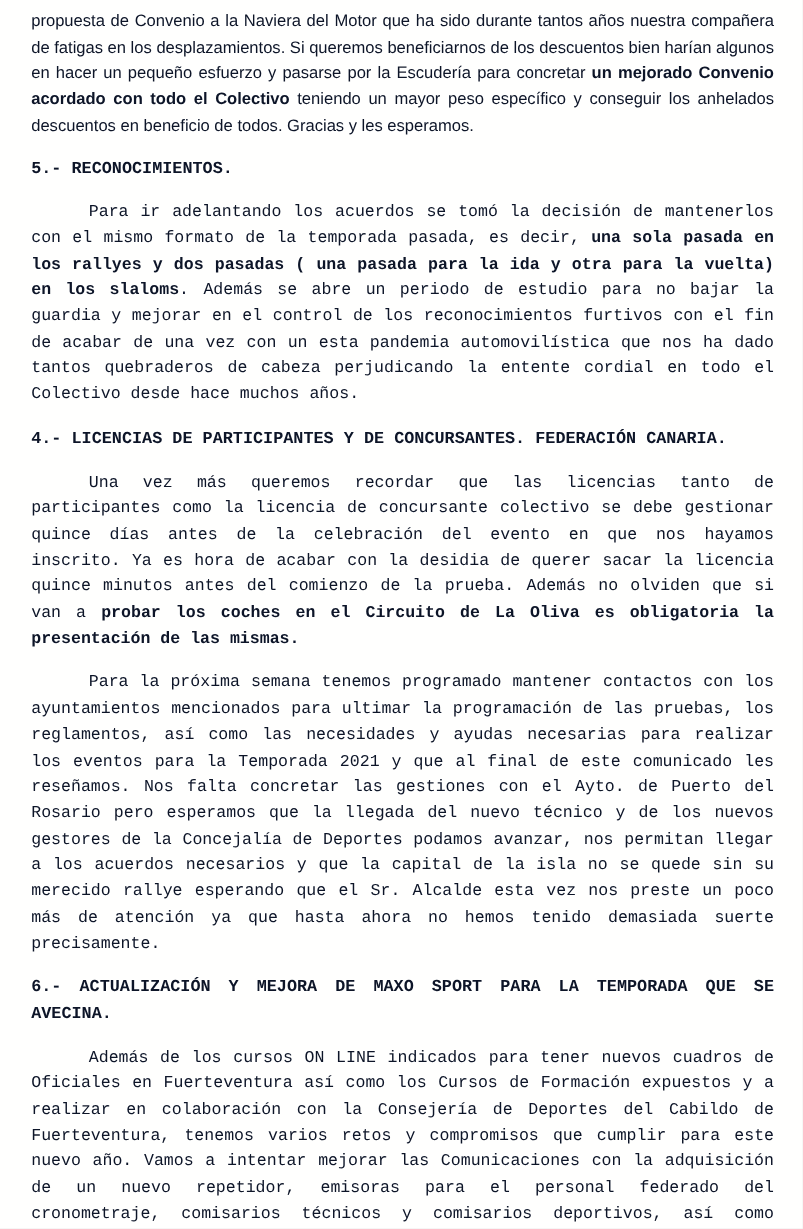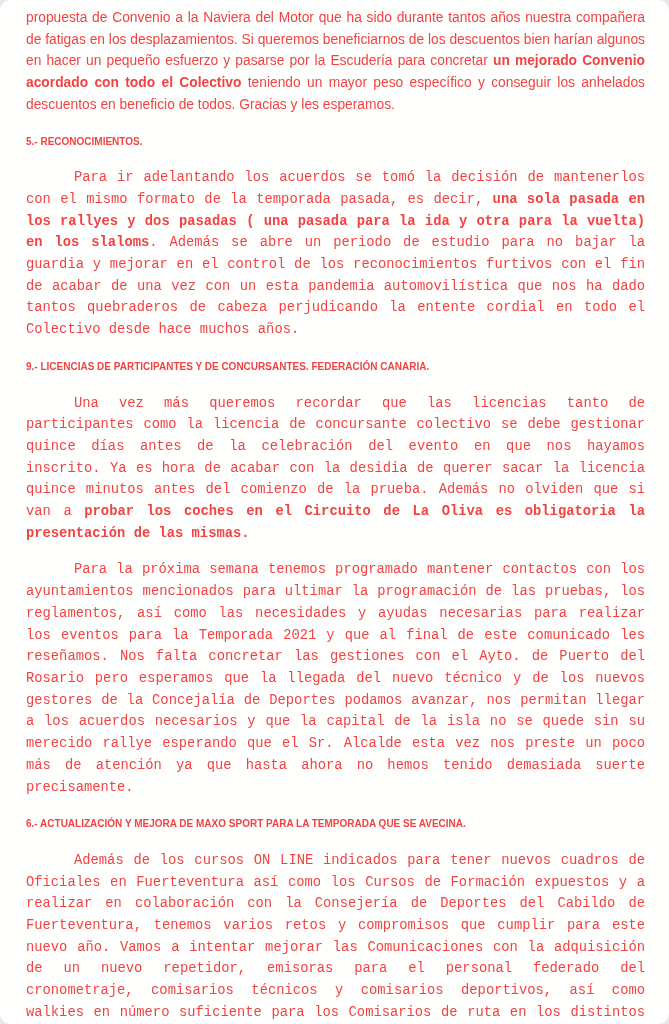--- a/index.html
+++ b/index.html
@@ -28,36 +28,37 @@
   .doc-body p.paragraph {
     margin: 0 0 15px 0;
     font-weight: 400;
   }
   .doc-body p.paragraph.indent {
     text-indent: 48px;
     font-family: Liberation Mono, monospace;
   }
   .doc-body h2.heading {
     margin: 0 0 15px 0;
-    font-size: 10px;
+    font-size: 14px;
     line-height: 21.7px;
     font-weight: 700;
     text-align: justify;
+    font-family: Liberation Mono, monospace;
   }
   .doc-body b {
     font-weight: 700;
   }
 </style>
 </head>
 <body>
 
-<div class="page" style="background: rgb(253, 253, 252); color: #ef4444; border-radius: 11px;">
+<div class="page" style="background: rgb(253, 253, 252); color: #0f172a;">
   <article class="doc-body">
       <p class="paragraph"><span>propuesta de Convenio a  la Naviera del Motor que ha sido durante tantos años nuestra compañera de fatigas en los desplazamientos. Si queremos beneficiarnos de los descuentos bien harían algunos  en hacer un pequeño esfuerzo  y  pasarse  por la Escudería para concretar </span><b>un mejorado Convenio acordado con todo el Colectivo</b><span> teniendo  un mayor peso específico y conseguir los anhelados descuentos en beneficio de todos. Gracias y les esperamos.</span></p>
       <h2 class="heading"><b>5.- RECONOCIMIENTOS.</b></h2>
       <p class="paragraph indent"><span>Para ir adelantando los acuerdos se tomó la decisión de mantenerlos  con el  mismo formato de la temporada pasada, es decir, </span><b>una sola pasada en los rallyes y dos pasadas ( una pasada para la ida y otra para la vuelta) en los slaloms</b><span>.  Además se abre un  periodo de estudio para no bajar la guardia y mejorar en el control de los reconocimientos furtivos con el fin de acabar de una vez con un esta pandemia automovilística  que nos ha dado tantos quebraderos de cabeza perjudicando la  entente cordial en todo el Colectivo  desde hace muchos años.</span></p>
-      <h2 class="heading"><b>9.- LICENCIAS DE PARTICIPANTES Y DE CONCURSANTES. FEDERACIÓN CANARIA.</b></h2>
+      <h2 class="heading"><b>4.- LICENCIAS DE PARTICIPANTES Y DE CONCURSANTES. FEDERACIÓN CANARIA.</b></h2>
       <p class="paragraph indent"><span>Una vez más queremos recordar que las licencias tanto de participantes como la licencia de concursante colectivo se debe gestionar quince días antes de la celebración del evento en que nos hayamos inscrito.  Ya es hora de acabar con la desidia de querer sacar la licencia quince minutos antes del comienzo de la prueba. Además no olviden que si van a </span><b>probar los coches en el Circuito de La Oliva es obligatoria la presentación de las mismas.</b></p>
       <p class="paragraph indent"><span>Para  la  próxima  semana  tenemos  programado  mantener  contactos  con  los ayuntamientos mencionados para ultimar  la programación de las pruebas, los reglamentos, así como las necesidades y ayudas necesarias para realizar los eventos  para la Temporada 2021  y que al final de este comunicado les reseñamos. Nos falta concretar las gestiones con el Ayto. de Puerto del Rosario pero esperamos que la llegada del nuevo técnico y de los nuevos gestores de la Concejalía de Deportes podamos avanzar,   nos permitan llegar a los acuerdos necesarios y que la capital de la isla no se quede sin su merecido rallye esperando que el Sr. Alcalde esta vez nos preste un poco más de atención  ya que hasta ahora no hemos tenido demasiada suerte precisamente.</span></p>
       <h2 class="heading"><b>6.- ACTUALIZACIÓN Y MEJORA  DE MAXO SPORT PARA LA TEMPORADA QUE SE AVECINA.</b></h2>
       <p class="paragraph indent"><span>Además de los cursos ON LINE indicados para tener nuevos cuadros de Oficiales en Fuerteventura así como los Cursos de Formación expuestos y a realizar en colaboración con la Consejería de Deportes del Cabildo de Fuerteventura,   tenemos varios retos y compromisos que cumplir para este nuevo año.  Vamos a intentar mejorar las Comunicaciones con la adquisición  de un nuevo repetidor, emisoras  para el personal federado del cronometraje, comisarios técnicos y comisarios deportivos,  así como walkies en número suficiente para los Comisarios de ruta en los distintos tramos cronometrados.   Por otro lado vamos a actualizarnos con las nuevas banderas de señalización, pancartas de carretera,  chalecos,</span></p>
     </article>
 </div>
 
 </body></html>

